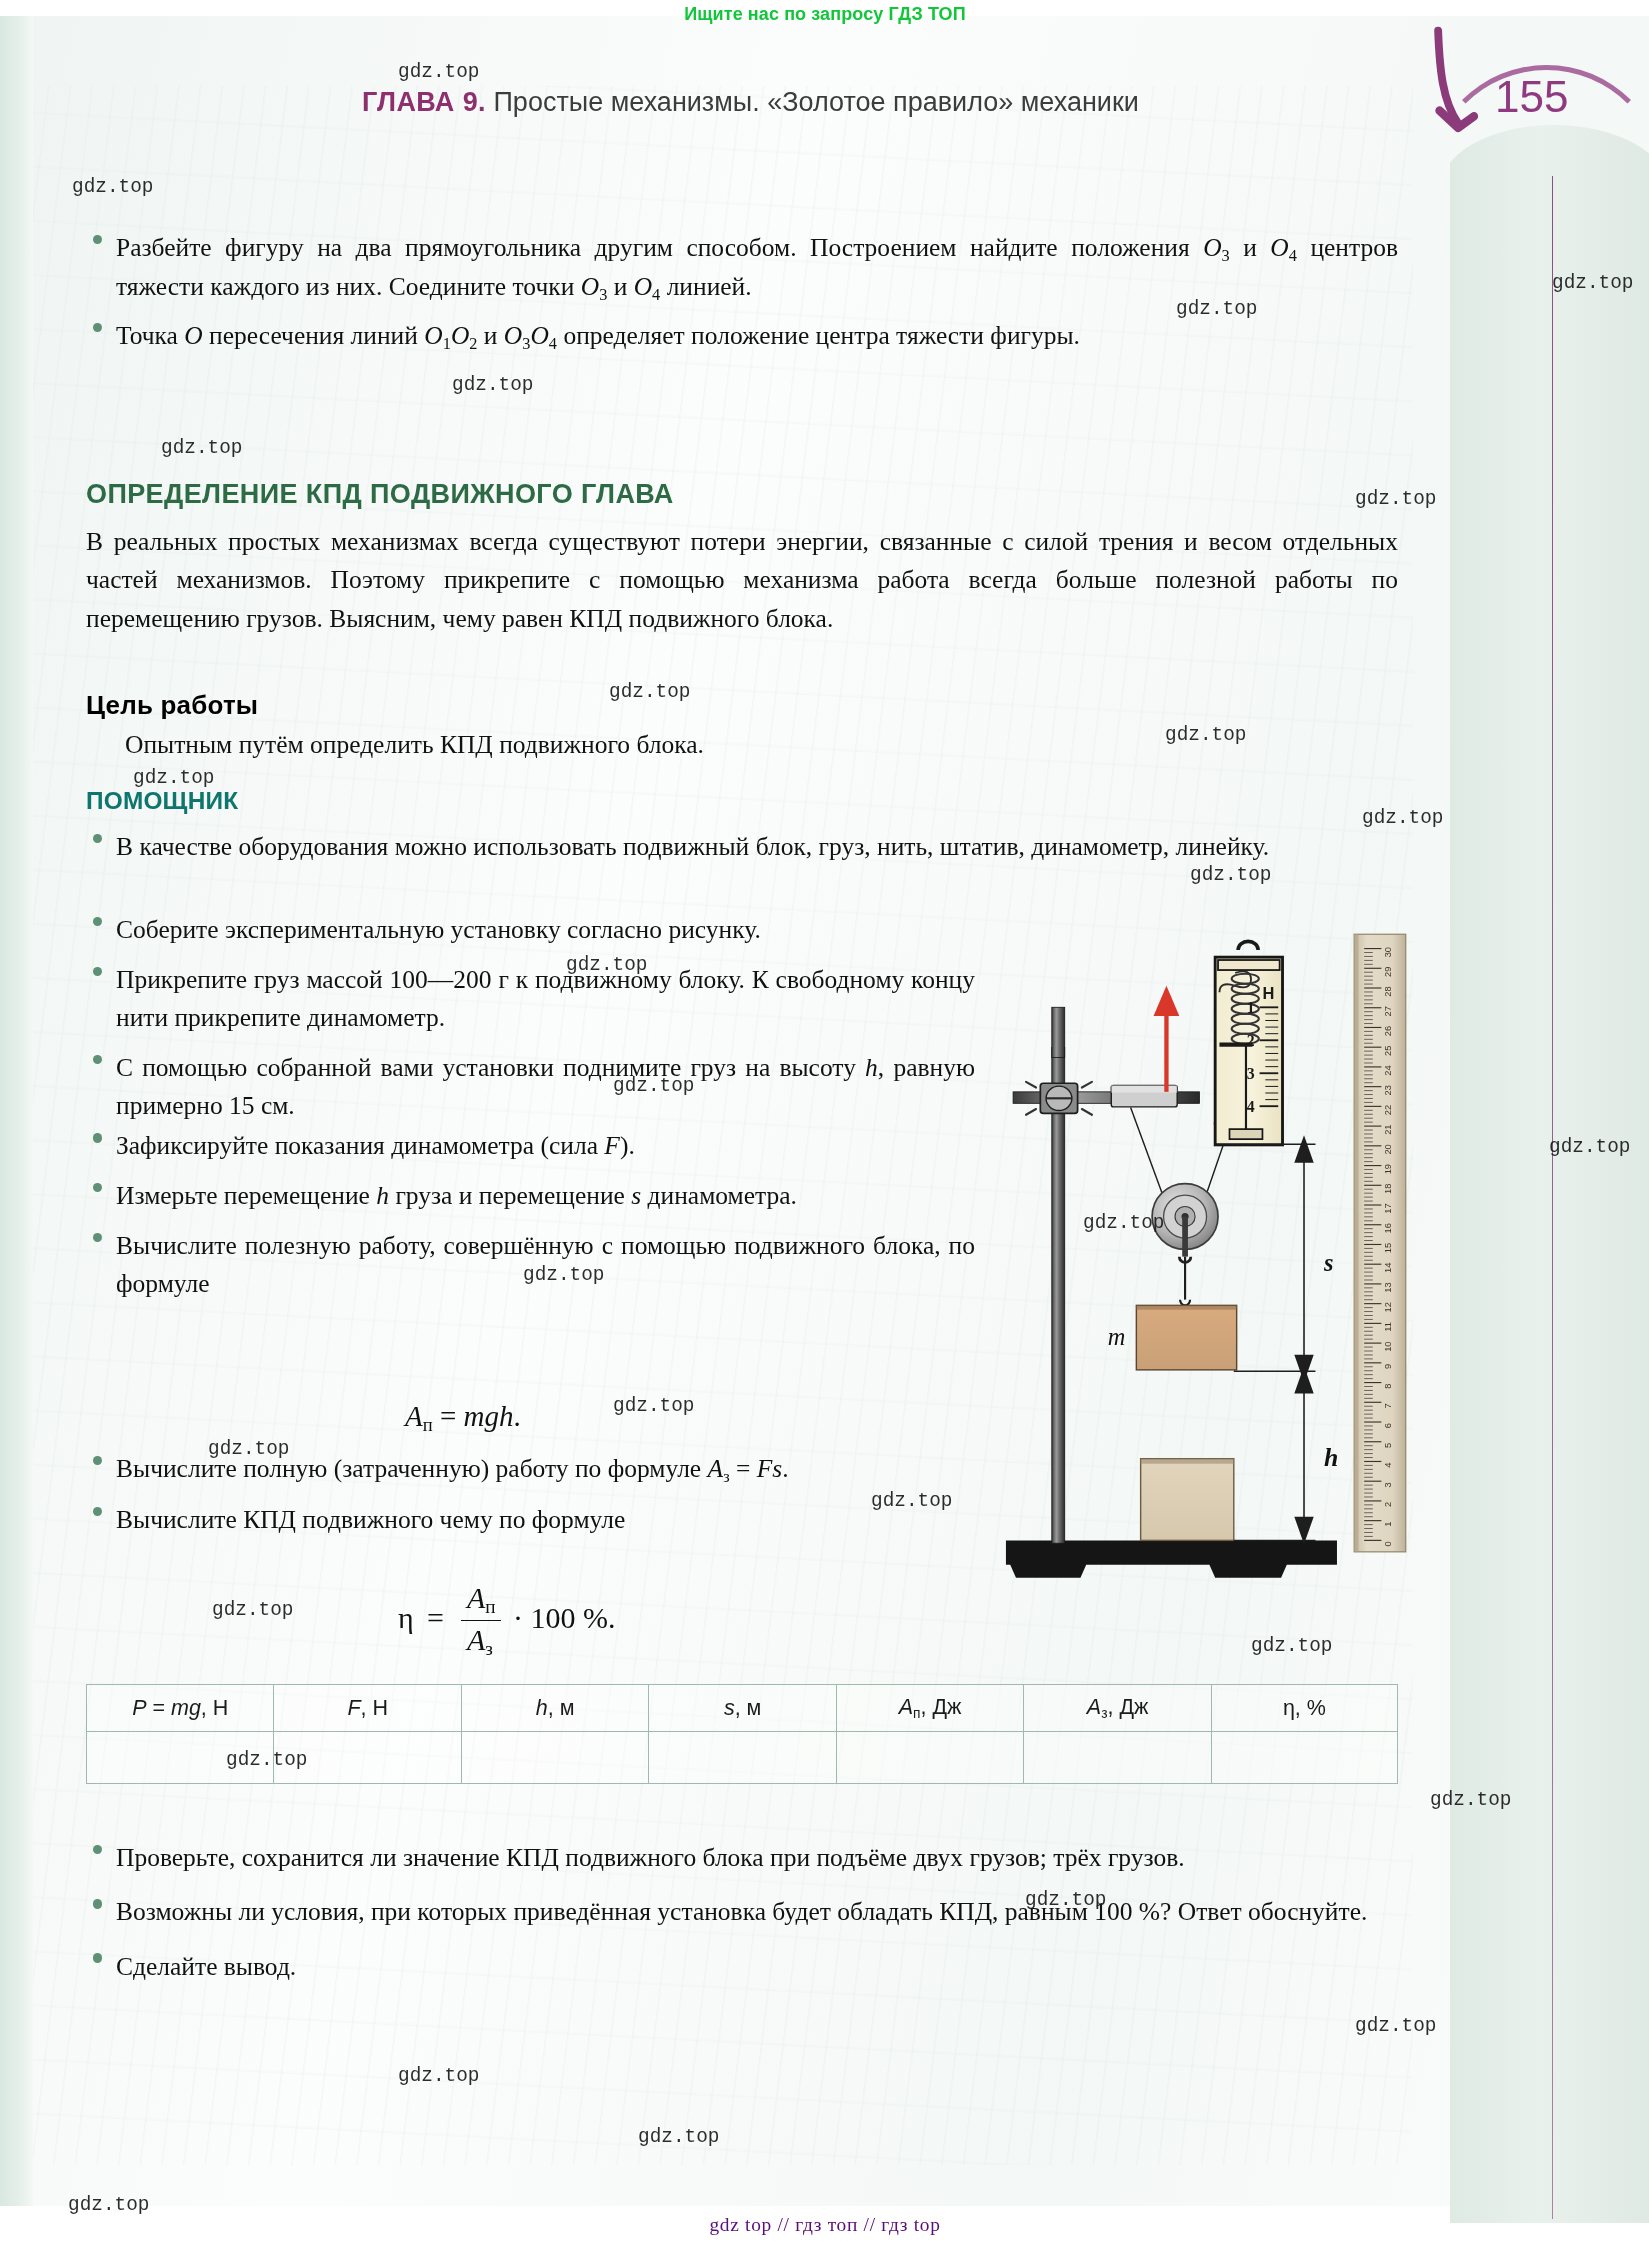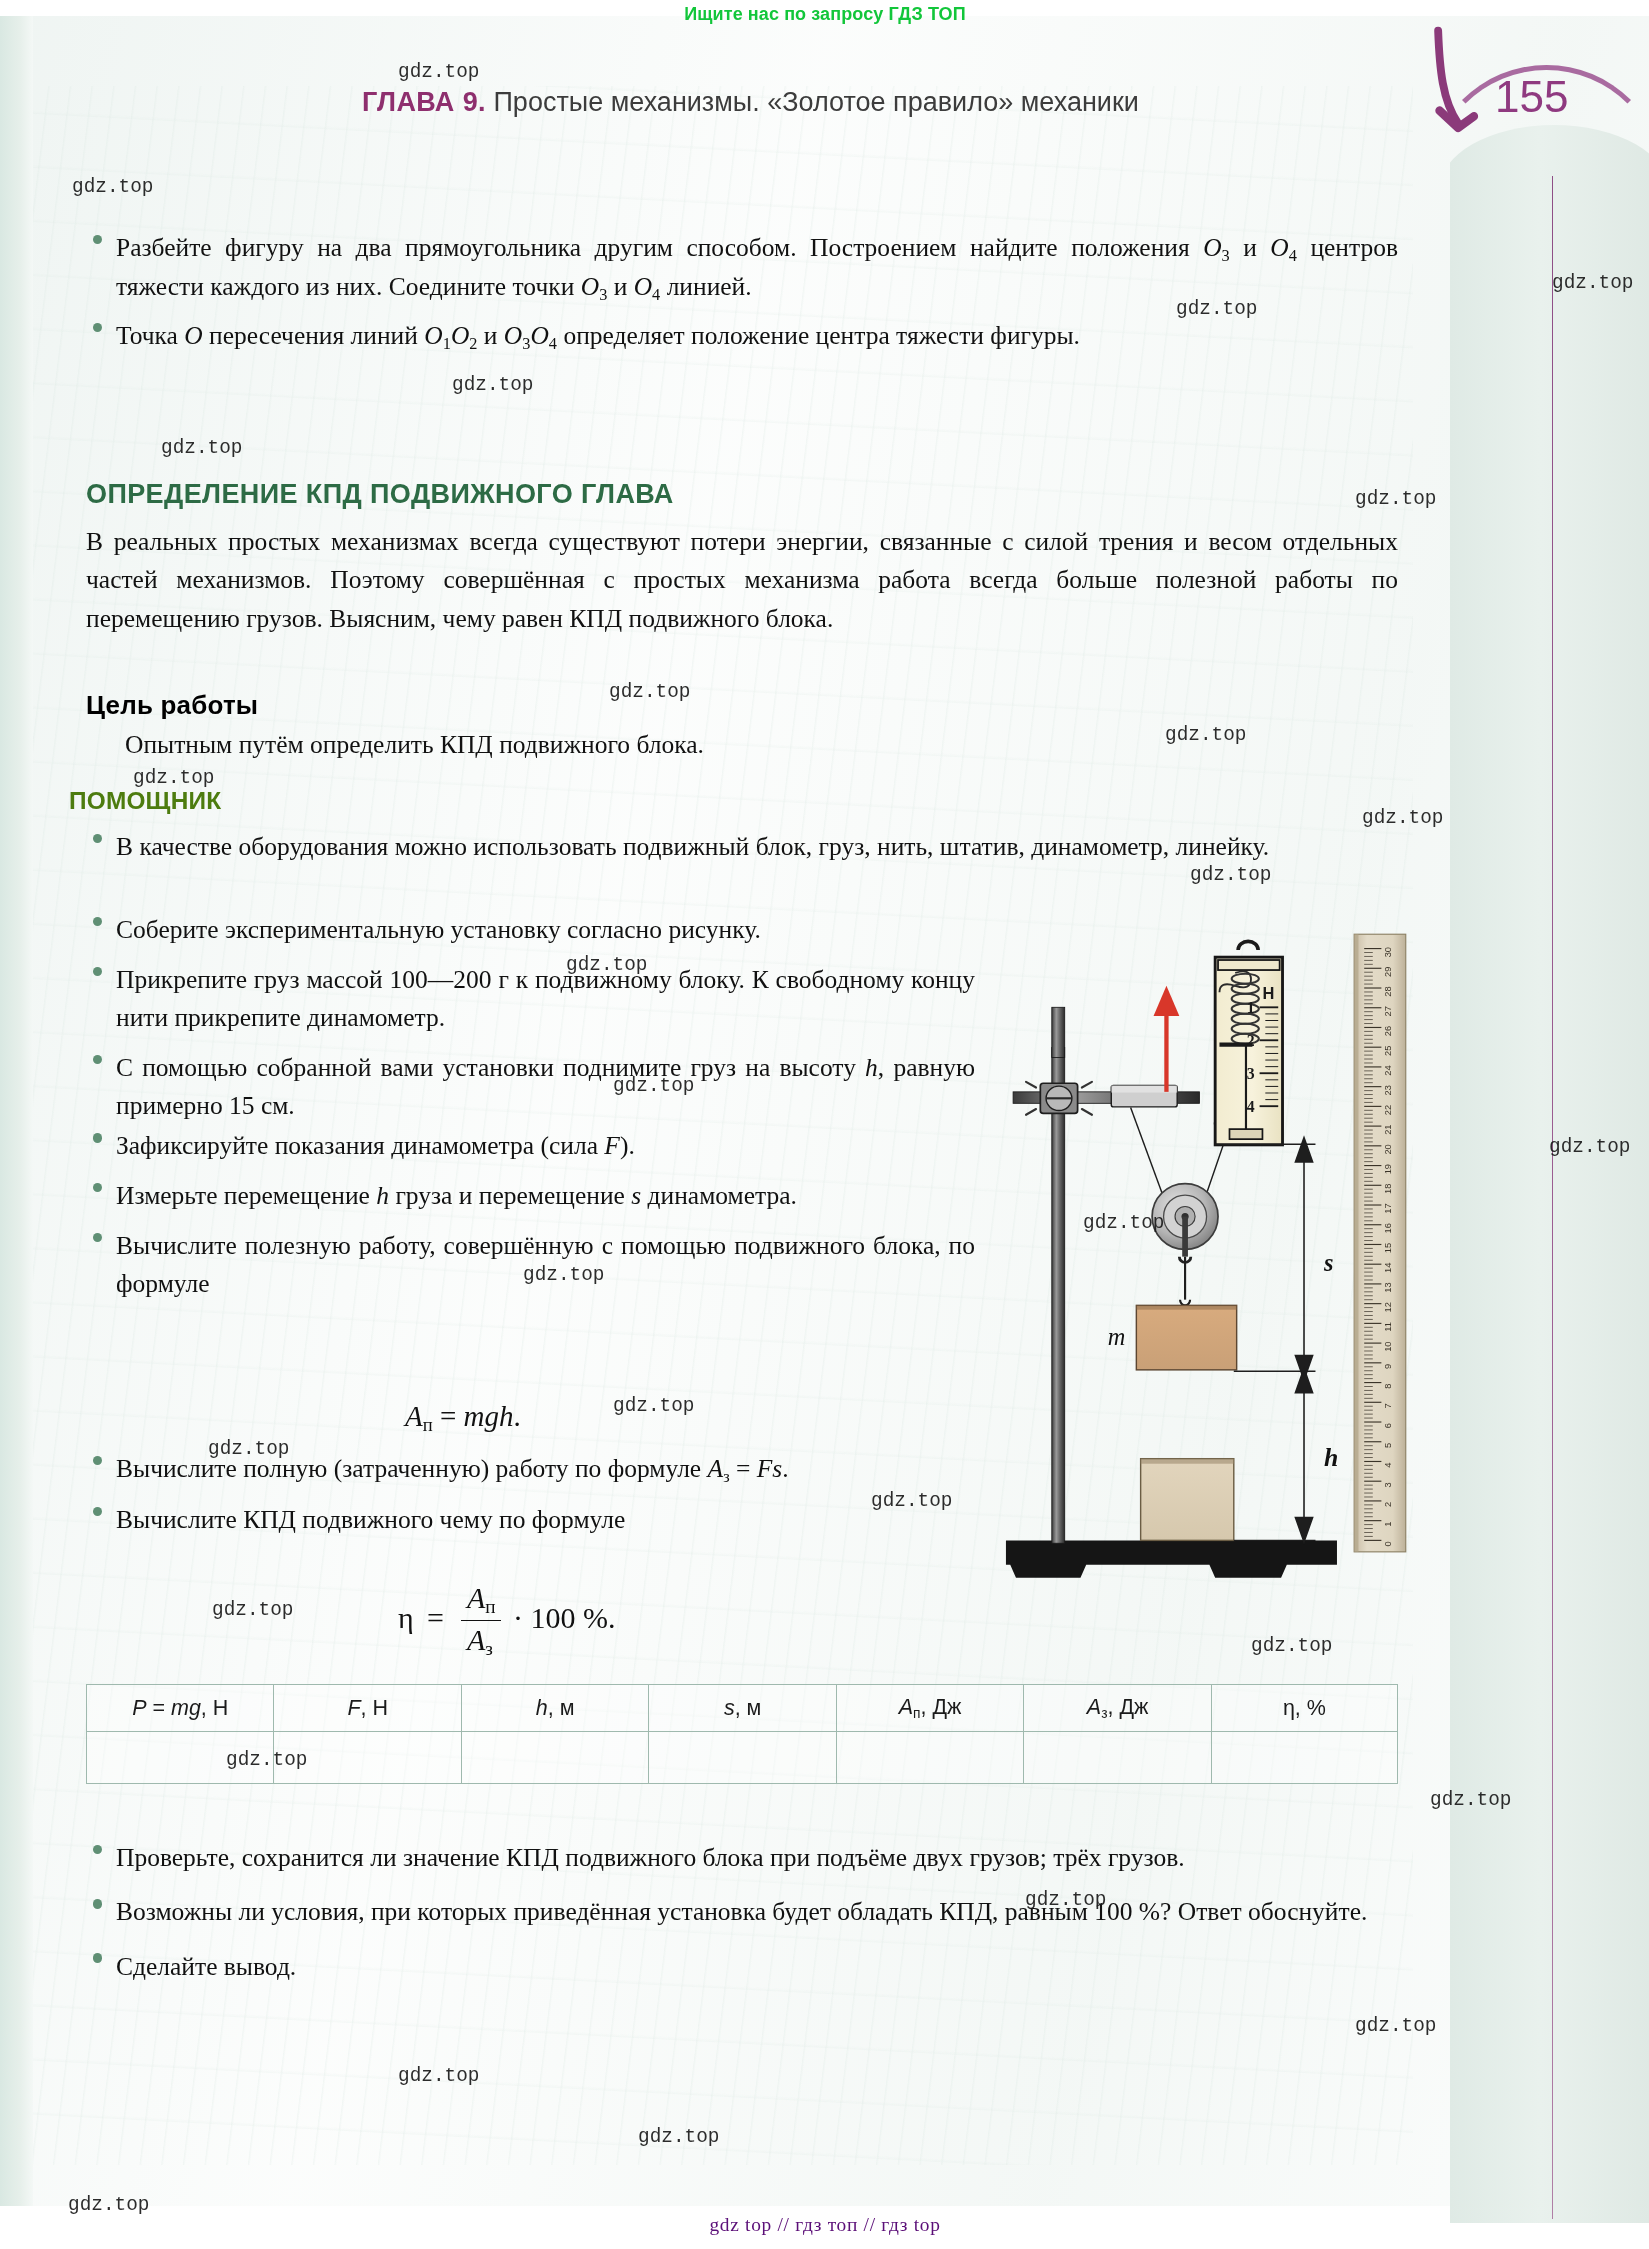--- a/index.html
+++ b/index.html
@@ -181,26 +181,26 @@
       <span class="bull"></span>
       <div class="txt">
         Точка <i class="v">O</i> пересечения линий <i class="v">O</i><sub>1</sub><i class="v">O</i><sub>2</sub> и <i class="v">O</i><sub>3</sub><i class="v">O</i><sub>4</sub> определяет положение центра
         тяжести фигуры.
       </div>
     </li>
   </ul>
 
   <div class="sec-head-green" style="left:86px;top:479px;font-size:27px;">ОПРЕДЕЛЕНИЕ КПД ПОДВИЖНОГО ГЛАВА</div>
 
-  <div class="para" style="left:86px;top:523px;width:1312px;">В реальных простых механизмах всегда существуют потери энергии, связанные с силой трения и весом отдельных частей механизмов. Поэтому совершённая с простых механизма работа всегда больше полезной работы по перемещению грузов. Выясним, чему равен КПД подвижного блока.</div>
+  <div class="para" style="left:86px;top:523px;width:1312px;">В реальных простых механизмах всегда существуют потери энергии, связанные с силой трения и весом отдельных частей механизмов. Поэтому прикрепите с помощью механизма работа всегда больше полезной работы по перемещению грузов. Выясним, чему равен КПД подвижного блока.</div>
 
   <div class="sub-head-green" style="left:86px;top:690px;font-size:26px;">Цель работы</div>
   <div class="para nj" style="left:125px;top:726px;width:1075px;text-align:left;">Опытным путём определить КПД подвижного блока.</div>
 
-  <div class="sub-head-green" style="left:69px;top:787px;font-size:24.4px;color:#4d7c0f;">ПОМОЩНИК</div>
+  <div class="sub-head-green" style="left:86px;top:787px;font-size:24.4px;color:#0f766e;">ПОМОЩНИК</div>
 
   <ul class="ul" style="left:86px;top:828px;width:1312px;">
     <li class="li" style="margin-bottom:11.5px;">
       <span class="bull"></span>
       <div class="txt">В качестве оборудования можно использовать подвижный блок, груз, нить, штатив, динамометр, линейку.</div>
     </li>
   </ul>
 
   <ul class="ul" style="left:86px;top:911px;width:889px;">
     <li class="li" style="margin-bottom:11.5px;">

